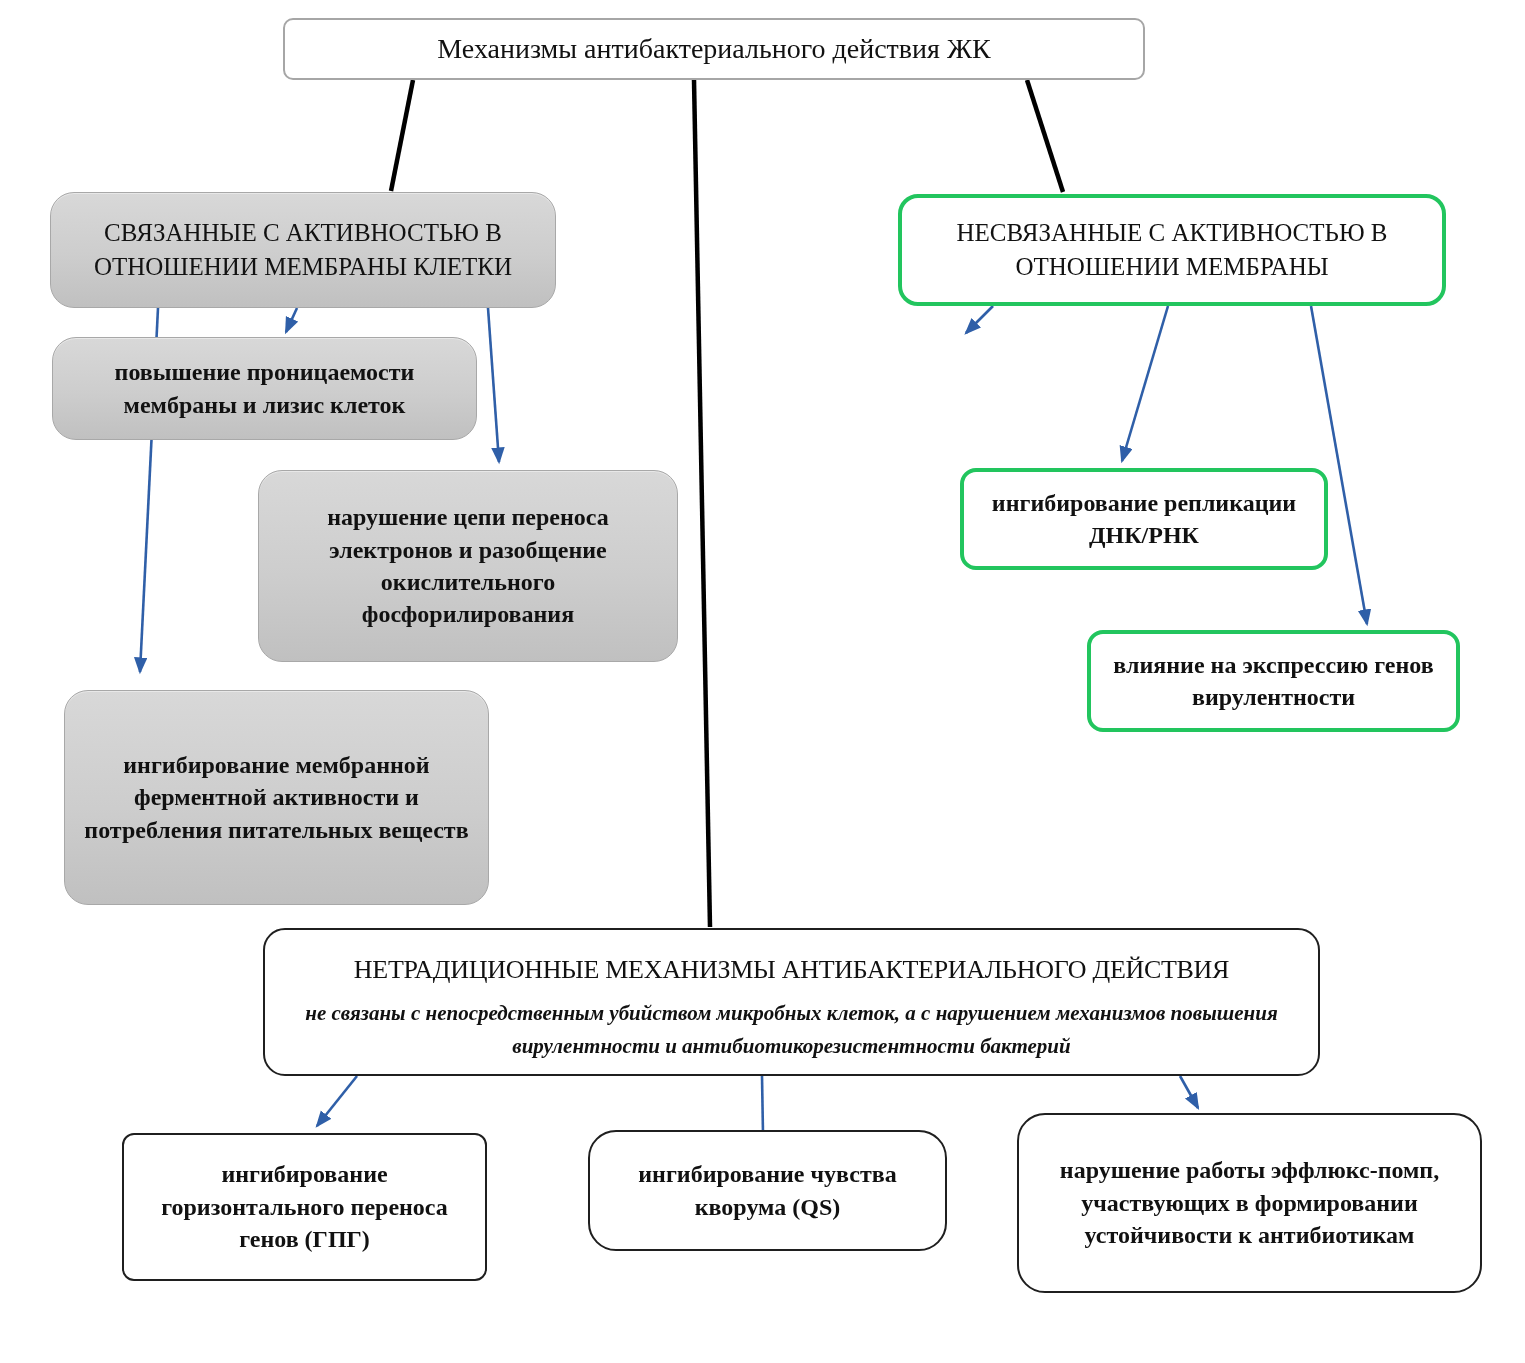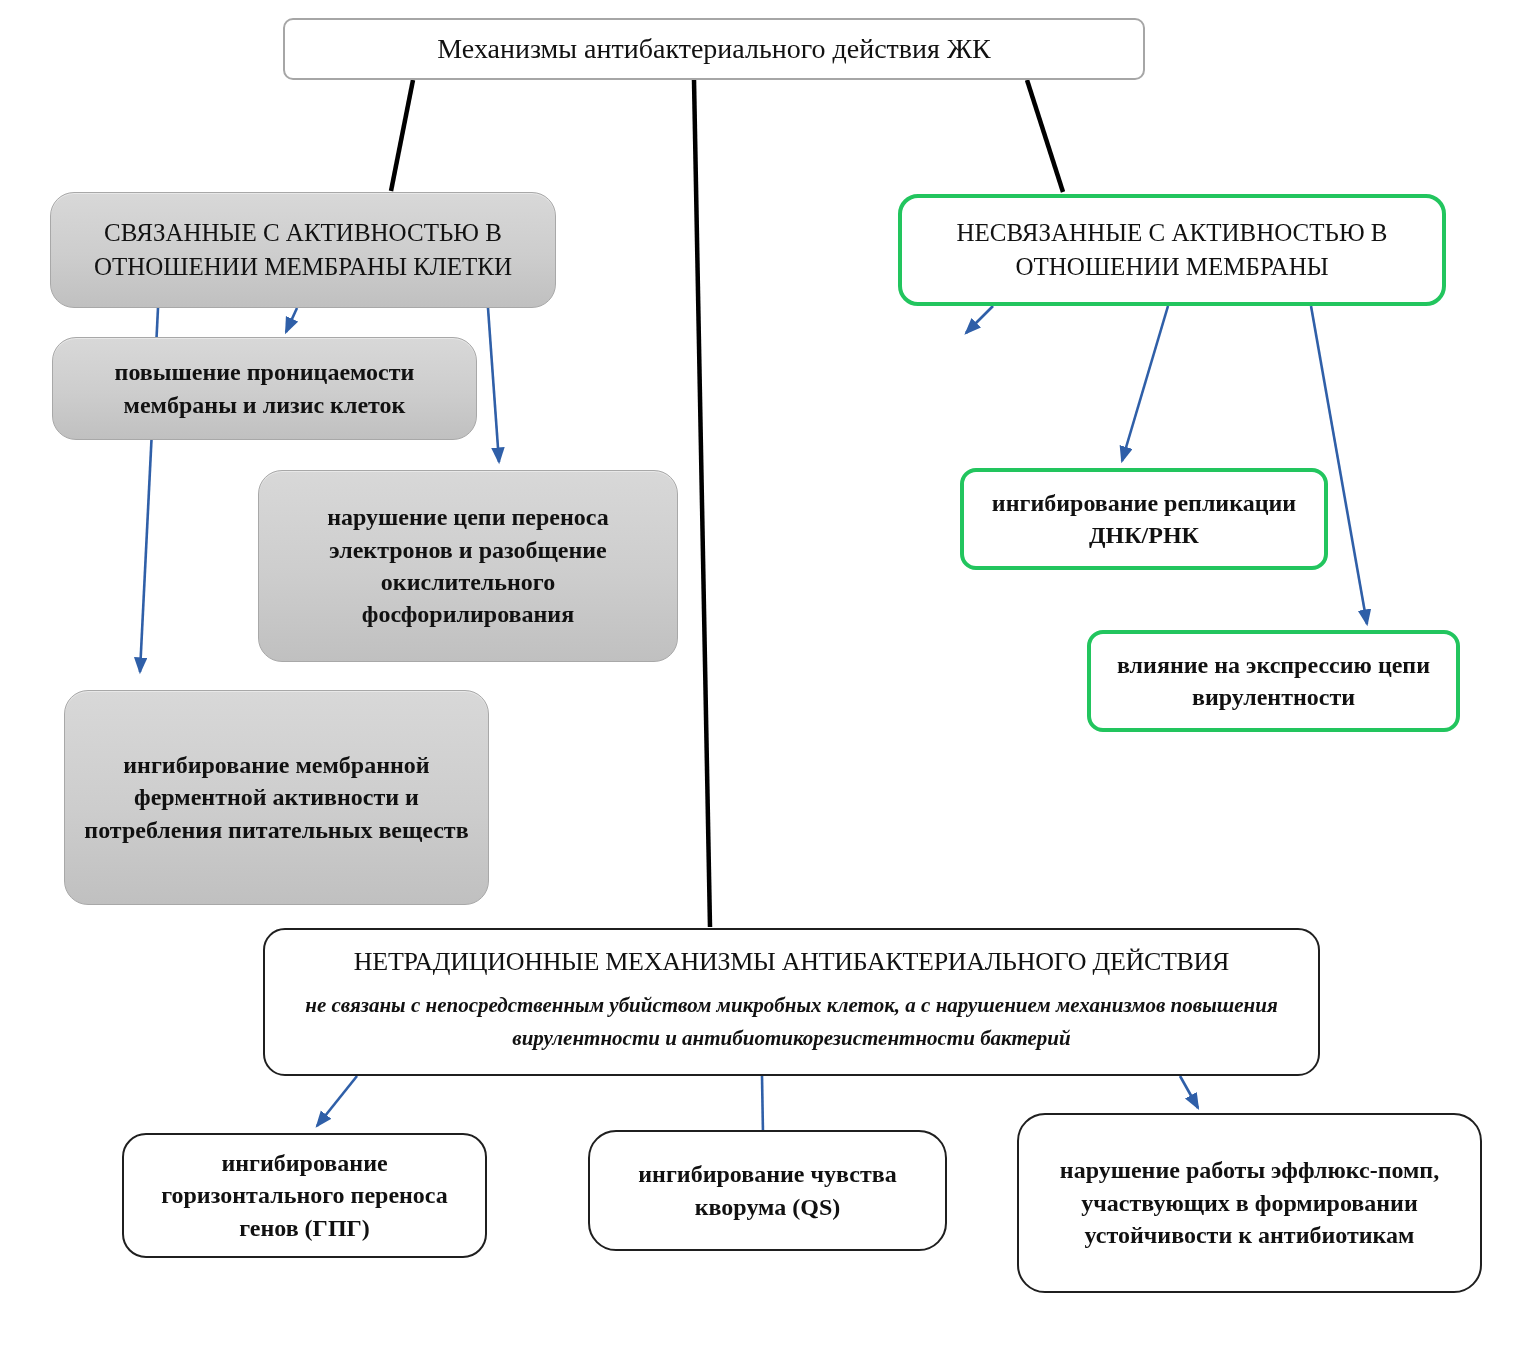--- a/index.html
+++ b/index.html
@@ -62,21 +62,21 @@
     font-weight: bold;
     font-size: 24px;
   }
   .regular {
     font-size: 24px;
   }
   .bigbox {
     flex-direction: column;
     justify-content: flex-start;
     border-radius: 22px;
-    padding: 14px 20px 10px 20px;
+    padding: 22px 20px 10px 20px;
   }
   .bigbox .bighdr {
     font-size: 26px;
     letter-spacing: -0.3px;
     display: block;
   }
   .bigbox .bigsub {
     font-size: 21px;
     font-weight: bold;
     font-style: italic;
@@ -138,29 +138,29 @@
   <div class="box box-whitegray hdr" style="left:898px; top:194px; width:548px; height:112px; border-radius:20px;">
     <span>НЕСВЯЗАННЫЕ С АКТИВНОСТЬЮ В ОТНОШЕНИИ МЕМБРАНЫ</span>
   </div>
 
 
   <div class="box box-whitegray bold" style="left:960px; top:468px; width:368px; height:102px;">
     <span>ингибирование репликации ДНК/РНК</span>
   </div>
 
   <div class="box box-whitegray bold" style="left:1087px; top:630px; width:373px; height:102px;">
-    <span>влияние на экспрессию цепи вирулентности</span>
+    <span>влияние на экспрессию генов вирулентности</span>
   </div>
 
   <div class="box box-black bigbox" style="left:263px; top:928px; width:1057px; height:148px;">
     <span class="bighdr">НЕТРАДИЦИОННЫЕ МЕХАНИЗМЫ АНТИБАКТЕРИАЛЬНОГО ДЕЙСТВИЯ</span>
     <span class="bigsub">не связаны с непосредственным убийством микробных клеток, а с нарушением механизмов повышения вирулентности и антибиотикорезистентности бактерий</span>
   </div>
 
-  <div class="box box-black bold" style="left:122px; top:1133px; width:365px; height:125px; border-radius:24px;">
+  <div class="box box-black bold" style="left:122px; top:1133px; width:365px; height:148px; border-radius:12px;">
     <span>ингибирование горизонтального переноса генов (ГПГ)</span>
   </div>
 
   <div class="box box-black bold" style="left:588px; top:1130px; width:359px; height:121px; border-radius:28px;">
     <span>ингибирование чувства кворума (QS)</span>
   </div>
 
   <div class="box box-black bold" style="left:1017px; top:1113px; width:465px; height:180px; border-radius:28px;">
     <span>нарушение работы эффлюкс-помп, участвующих в формировании устойчивости к антибиотикам</span>
   </div>

